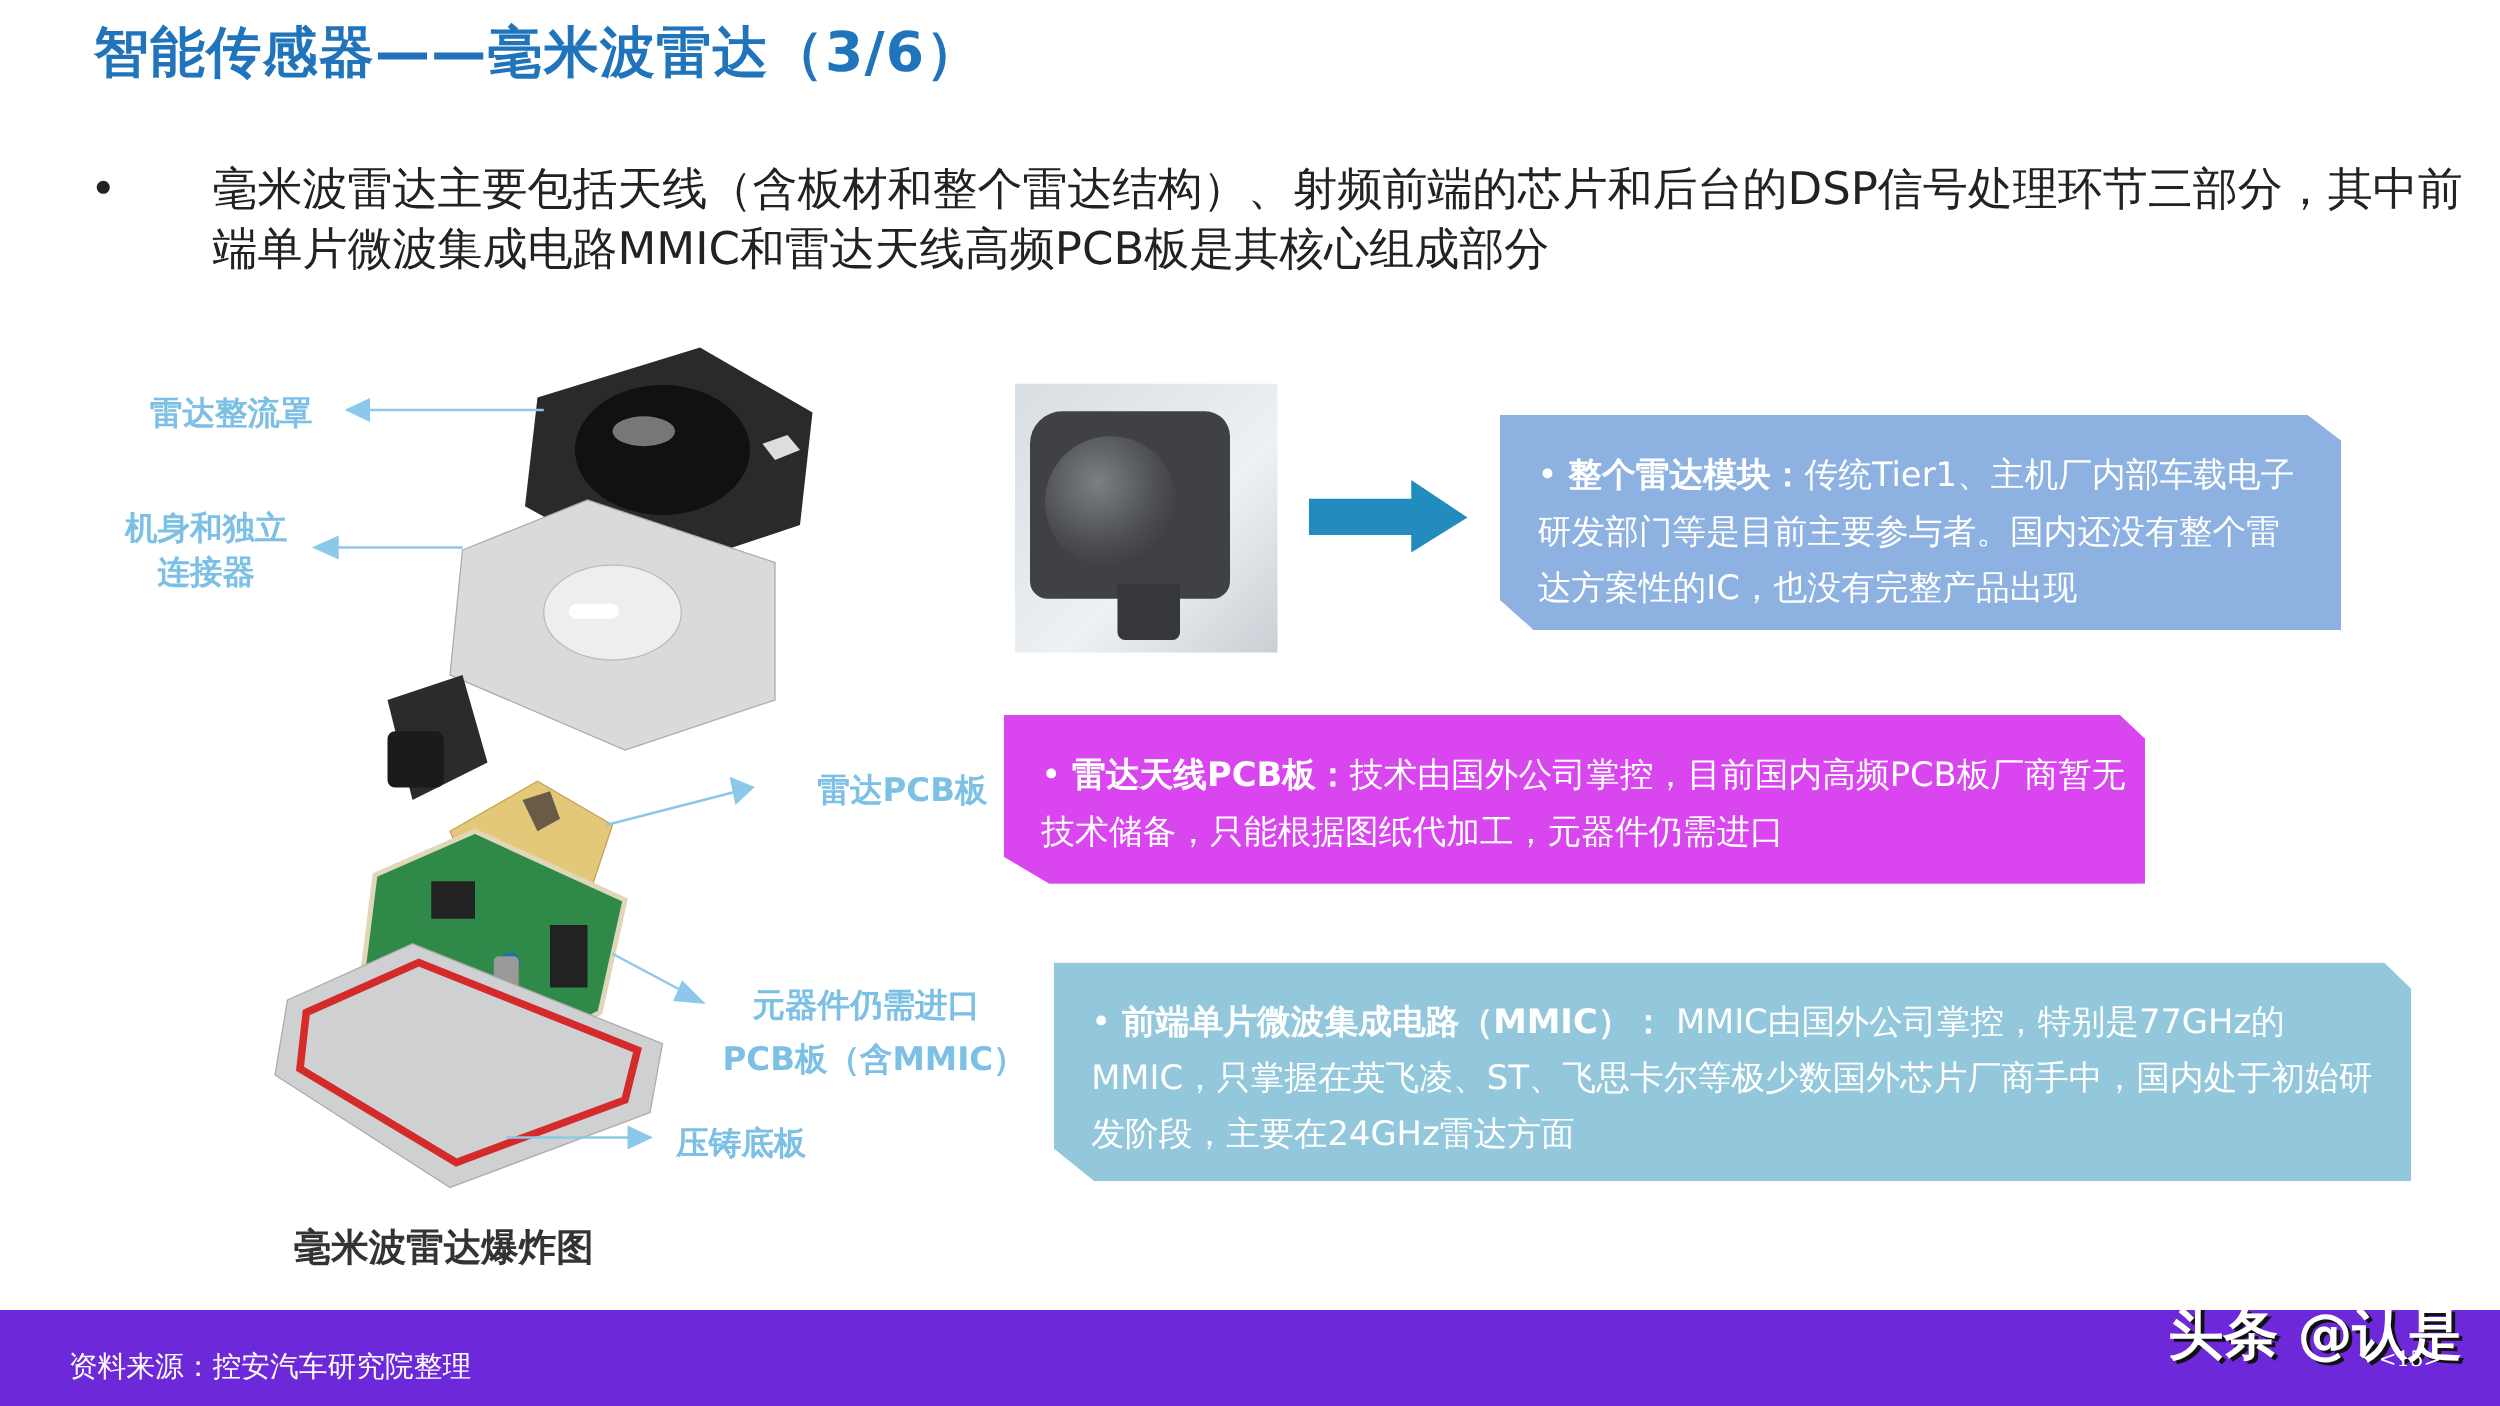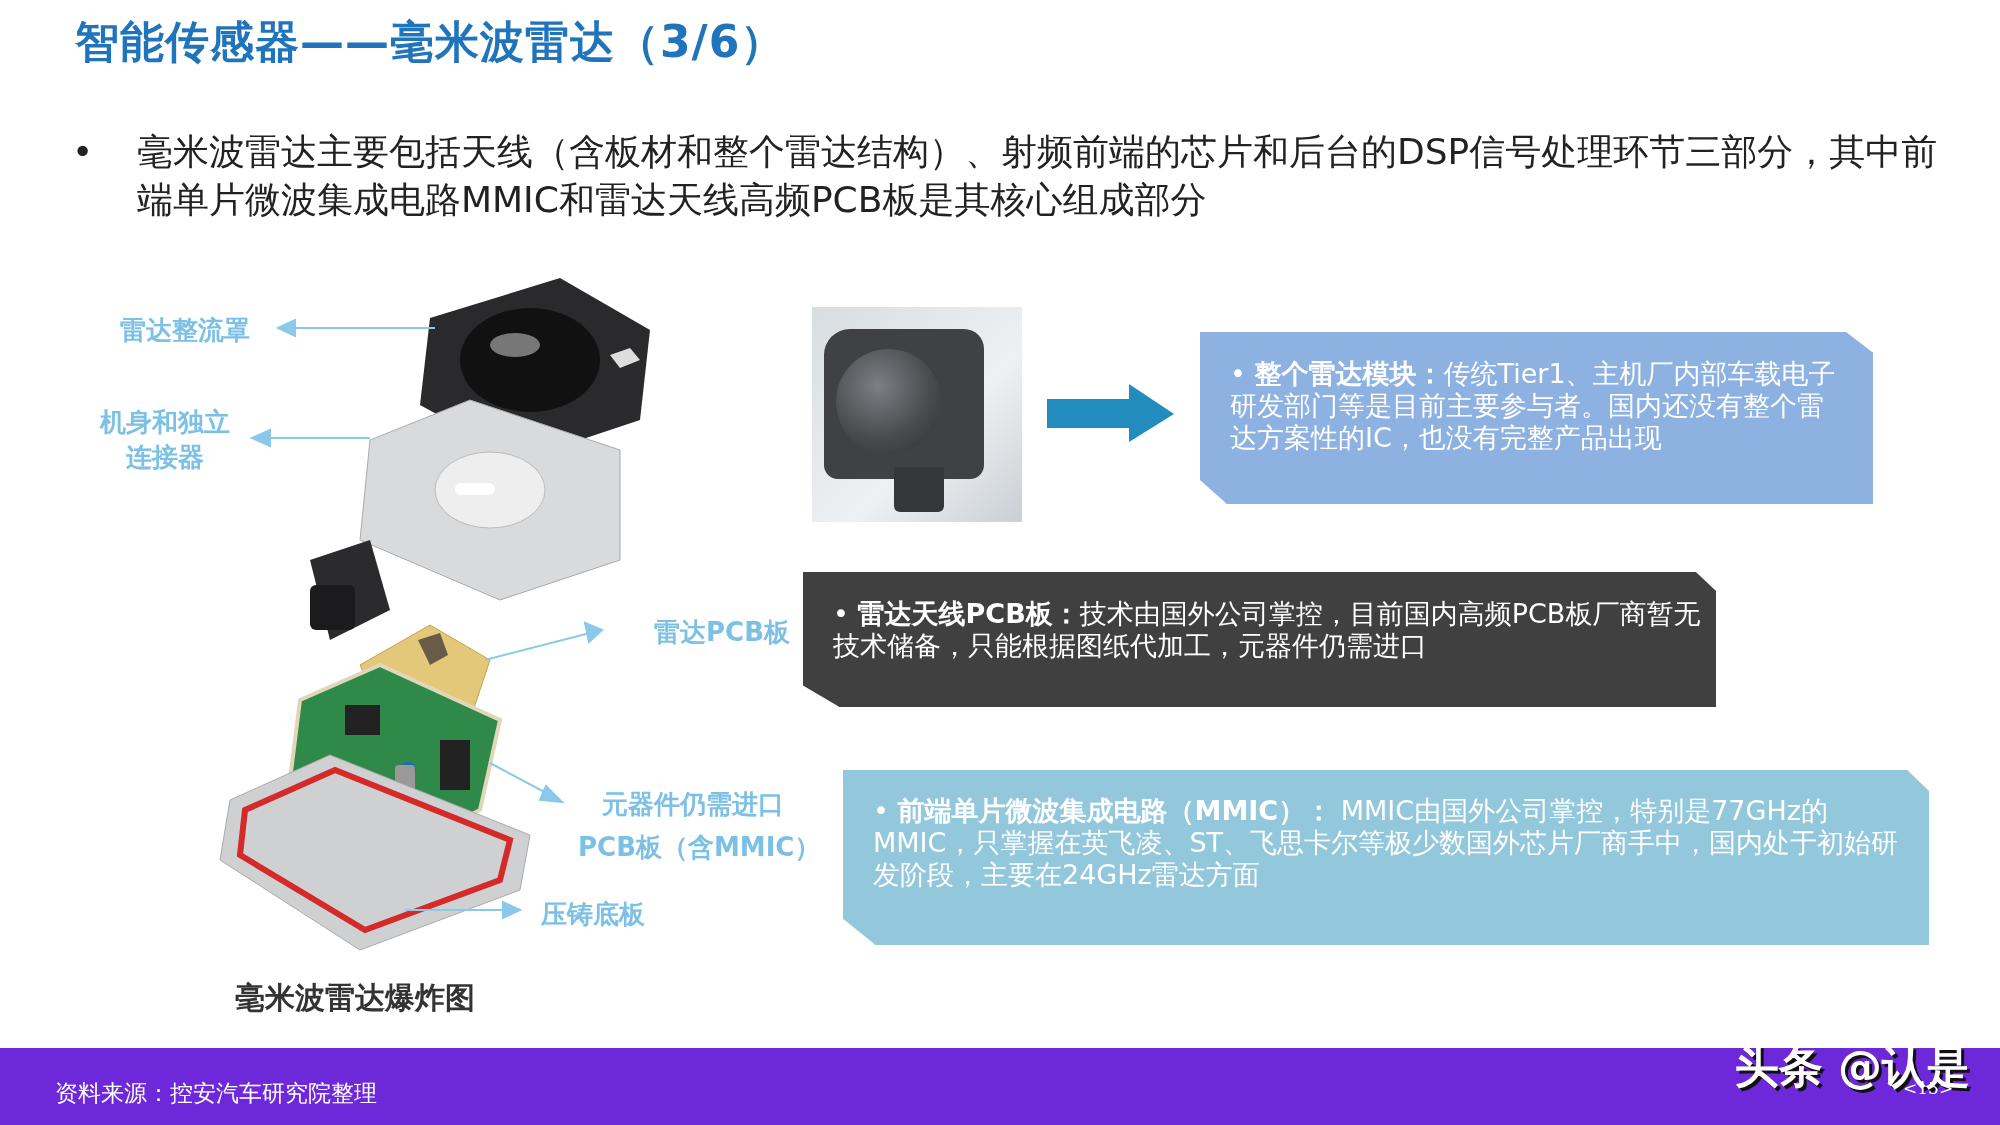--- a/index.html
+++ b/index.html
@@ -11,21 +11,21 @@
   .title {
     position:absolute; left:75px; top:13px;
     font-size:44px; font-weight:bold; color:#1f74bb;
     letter-spacing:1px; white-space:nowrap;
   }
   .bullet-block {
     position:absolute; left:72px; top:128px; width:1900px;
     font-size:36px; color:#222; line-height:48px;
   }
   .bullet-block .dot { position:absolute; left:0; top:0; }
-  .bullet-block .text { margin-left:65px; }
+  .bullet-block .text { margin-left:98px; }
   .label {
     position:absolute; color:#7cc0e6; font-weight:bold; font-size:26px;
     text-align:left; white-space:nowrap;
   }
   .caption {
     position:absolute; left:235px; top:978px;
     font-size:30px; font-weight:bold; color:#333; white-space:nowrap;
   }
 
   
@@ -40,31 +40,31 @@
   .photo .dome {
     position:absolute; left:24px; top:42px; width:105px; height:105px; border-radius:50%;
     background:radial-gradient(circle at 40% 35%,#7c7f84 0%,#4a4c50 55%,#2e3033 100%);
   }
   .photo .stem {
     position:absolute; left:82px; top:160px; width:50px; height:45px; background:#35373a; border-radius:0 0 6px 6px;
   }
   .big-arrow { position:absolute; left:1047px; top:384px; }
 
   .box {
-    position:absolute; color:#ffffff; font-size:27px; line-height:32px;
+    position:absolute; color:#ffffff; font-size:27px; line-height:45px;
     box-shadow:0 6px 6px rgba(40,70,90,0.55);
   }
   .box .inner { position:absolute; }
   .box b { font-weight:bold; }
   .box1 {
     left:1200px; top:332px; width:673px; height:172px; background:#8db1e0;
     clip-path:polygon(0 0, 96% 0, 100% 12%, 100% 100%, 4% 100%, 0 86%);
   }
   .box2 {
-    left:803px; top:572px; width:913px; height:135px; background:#404040;
+    left:803px; top:572px; width:913px; height:135px; background:#d946ef;
     clip-path:polygon(0 0, 97.8% 0, 100% 14%, 100% 100%, 4% 100%, 0 84%);
   }
   .box3 {
     left:843px; top:770px; width:1086px; height:175px; background:#93c8dc;
     clip-path:polygon(0 0, 98% 0, 100% 12%, 100% 100%, 3% 100%, 0 85%);
   }
 
   .footer {
     position:absolute; left:0; top:1048px; width:2000px; height:77px; background:#6d28d9;
   }

